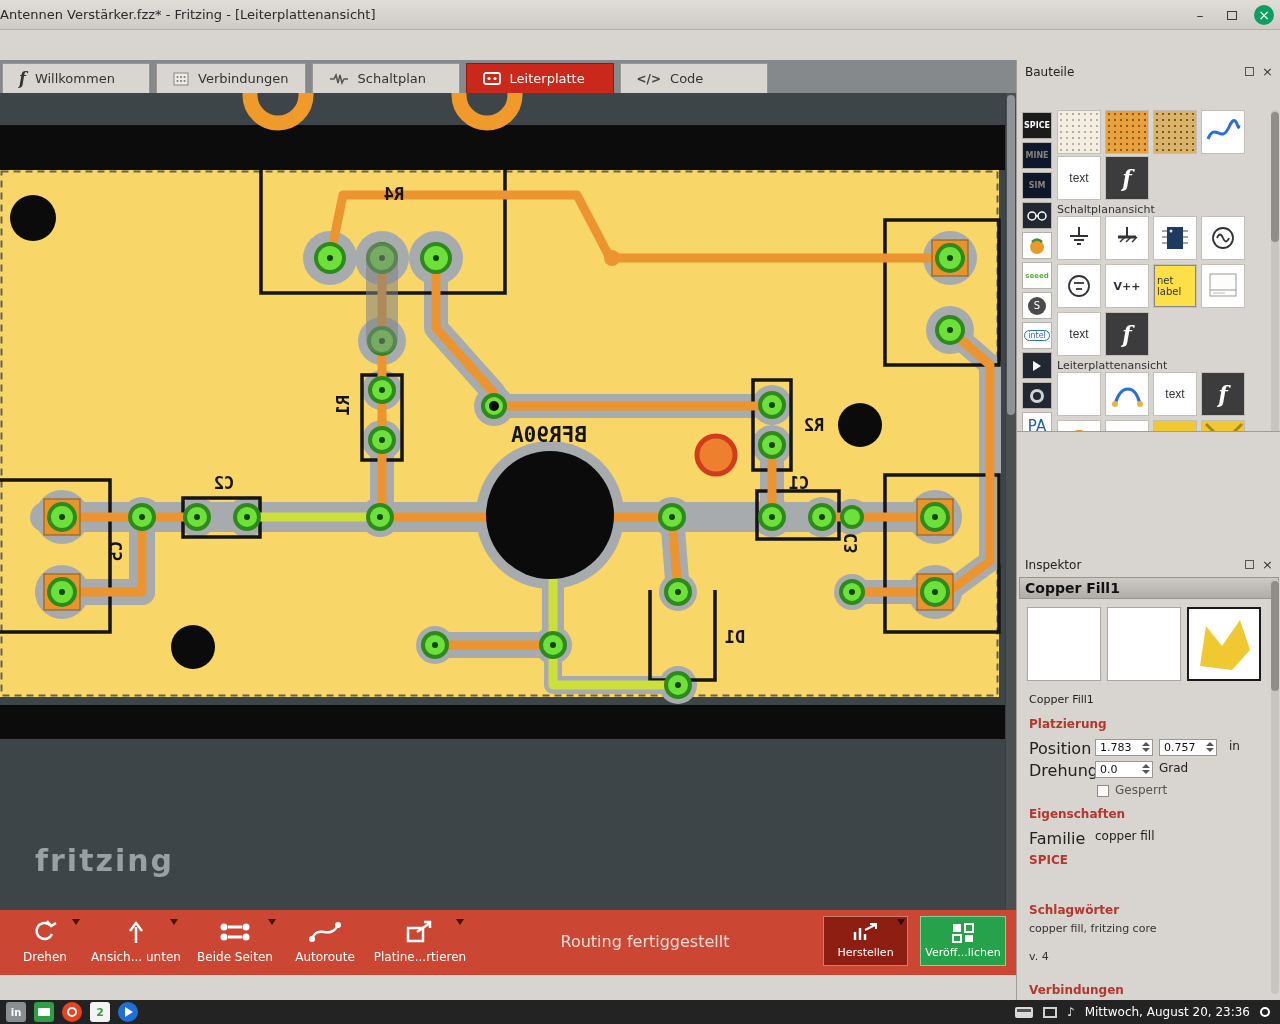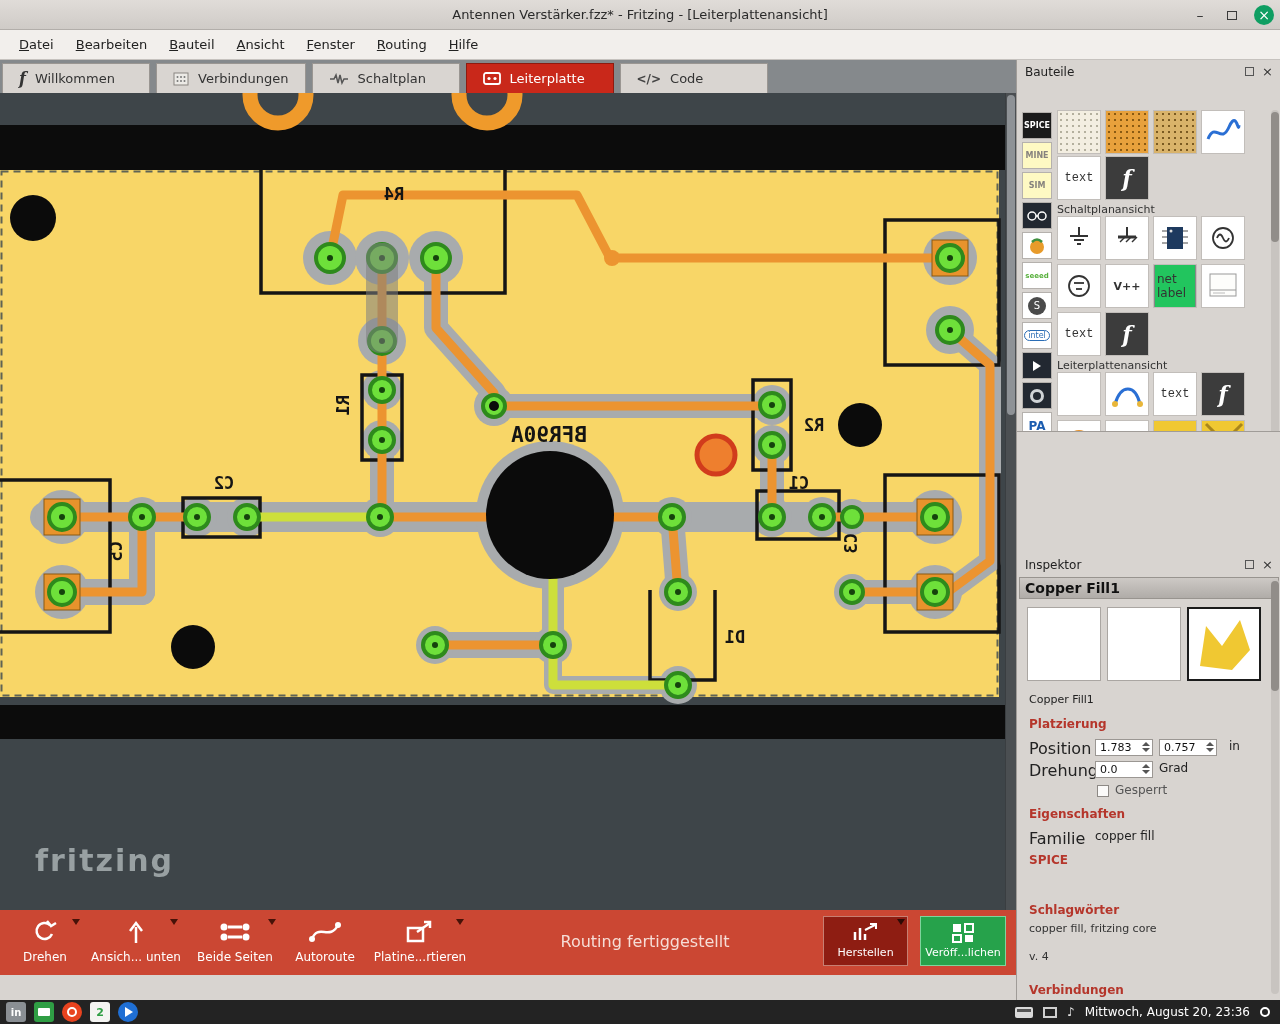--- a/index.html
+++ b/index.html
@@ -1,19 +1,19 @@
 <!DOCTYPE html>
 <html><head>
 <meta charset="utf-8">
 <style>
 *{margin:0;padding:0;box-sizing:border-box}
 body{width:1280px;height:1024px;font-family:"DejaVu Sans","Liberation Sans",sans-serif;overflow:hidden;background:#3e4549}
 #app{position:relative;width:1280px;height:1024px;background:#d8d4d0}
 
-.titlebar{position:absolute;left:0;top:0;width:1280px;height:30px;background:linear-gradient(#e0dcd8,#cfcbc7);border-bottom:1px solid #b2aeaa;display:flex;align-items:center;justify-content:center}
+.titlebar{position:absolute;left:0;top:0;width:1280px;height:30px;background:linear-gradient(#e0dcd8,#cfcbc7);border-bottom:1px solid #b2aeaa;display:flex;align-items:center;justify-content:flex-start}
 .titlebar .title{font-size:13px;color:#2a2a2a}
 .winbtns{position:absolute;right:6px;top:0;height:30px;display:flex;align-items:center;gap:12px}
 .wbtn{width:20px;height:20px;display:flex;align-items:center;justify-content:center;font-size:14px;color:#3a3a3a}
 .wbtn.maxi i{display:block;width:10px;height:9px;border:1.5px solid #3a3a3a}
 .wbtn.close{background:#0f9e62;border-radius:50%;color:#fff;font-size:14px}
 
 .menubar{position:absolute;left:0;top:30px;width:1280px;height:30px;background:#f2efec;border-bottom:1px solid #c6c2be;display:flex;align-items:center;padding-left:8px}
 .menu-item{display:inline-block;font-size:13px;color:#222;padding:5px 11px;white-space:nowrap}
 .menu-item::first-letter{text-decoration:underline}
 
@@ -37,40 +37,40 @@
 .closeic{font-size:13px;color:#333;line-height:1}
 .searchrow{position:absolute;top:23px;left:0;right:0;height:26px;display:flex;align-items:center;gap:10px;padding:0 10px;border-bottom:1px solid #c2beba}
 .mag{position:relative;width:11px;height:11px;border:2px solid #555;border-radius:50%}
 .mag::after{content:"";position:absolute;width:6px;height:2px;background:#555;transform:rotate(45deg);right:-5px;bottom:-2px}
 .binname{font-size:13px;font-weight:bold;color:#1a1a1a}
 .binmenu{margin-left:auto;width:10px;height:8px;border-top:2px solid #555;border-bottom:2px solid #555}
 
 .binstrip{position:absolute;left:5px;top:52px;width:31px}
 .bin{width:30px;height:27px;margin-bottom:3px;display:flex;align-items:center;justify-content:center;border:1px solid #b5b1ad;background:#fff;font-size:8px;overflow:hidden}
 .bin.core{background:#1b1b1b;color:#fff;font-weight:bold}
-.bin.plain{background:#fef9c3;color:#86827e;font-weight:bold}
+.bin.plain{background:#0f172a;color:#86827e;font-weight:bold}
 .bin.dark{background:#222831}
 .bin .scirc{display:flex;align-items:center;justify-content:center;width:18px;height:18px;border-radius:50%;background:#4a4a4a;color:#fff;font-size:10px}
 .bin.seeed span{color:#58b03c;font-weight:bold;font-size:7px}
 .bin.intel span{color:#2a6db5;font-size:8px;border:1px solid #2a6db5;border-radius:8px;padding:0 3px}
-.bin.picaxe span{color:#1c5db0;font-weight:bold;font-size:12px}
+.bin.picaxe span{color:#1c5db0;font-weight:normal;font-size:15px}
 .bin.contrib span{color:#444;font-size:7px}
 .tri{width:0;height:0;border-left:8px solid #fff;border-top:5px solid transparent;border-bottom:5px solid transparent}
 .ring{width:14px;height:14px;border:3px solid #cfd3d6;border-radius:50%}
 
 .prow{position:absolute;left:40px;display:flex;gap:4px}
 .pi{width:44px;height:44px;background:#fff;border:1px solid #c2beba;display:flex;align-items:center;justify-content:center;position:relative;overflow:hidden}
 .pi.perf{background-color:#f3eee1;background-image:radial-gradient(#b4b09e 1.5px,transparent 1.5px);background-size:6px 6px}
 .pi.stripv{background-color:#e8a13c;background-image:radial-gradient(#8a5a12 1.5px,transparent 1.5px);background-size:6px 6px}
 .pi.striph{background-color:#d9b36a;background-image:radial-gradient(#7a5a22 1.5px,transparent 1.5px);background-size:6px 6px}
 .pi.logoic{background:#3c3c3c}
 .pi.logoic span{font-family:"DejaVu Serif",serif;font-style:italic;font-weight:bold;font-size:22px;color:#fff}
-.pi .ptext{font-size:12px;color:#333;font-family:Liberation Mono, monospace}
+.pi .ptext{font-size:12px;color:#333;font-family:Liberation Sans, sans-serif}
 .pi .vpp{font-size:11px;color:#333;font-weight:bold}
-.pi .nl{font-size:12px;color:#333;border:1px solid #888;padding:9px 2px;background:#22c55e}
+.pi .nl{font-size:10px;color:#333;border:1px solid #888;padding:9px 2px;background:#fde047}
 .pi.cufill{background:#f0c832}
 .pi.sel-fill{background:#585d60;border:2px solid #14151d}
 .pi.graytool{background:#b9b5b1}
 .psection{position:absolute;left:40px;font-size:11px;color:#333;white-space:nowrap}
 .pscroll{position:absolute;right:2px;top:50px;width:8px;height:436px;background:#c8c4c0;border-radius:4px}
 .pthumb{position:absolute;left:0;top:2px;width:8px;height:130px;background:#918d89;border-radius:4px}
 
 .ihead{position:absolute;top:24px;left:2px;right:2px;height:22px;background:linear-gradient(#cdc9c5,#b0acA8);border:1px solid #98948f;font-weight:bold;font-size:14px;display:flex;align-items:center;padding-left:5px;color:#111}
 .previews{position:absolute;top:54px;left:10px;display:flex;gap:6px}
 .prev{width:74px;height:74px;background:#fff;border:1px solid #aaa6a2}
@@ -136,29 +136,20 @@
     <span class="title">Antennen Verstärker.fzz* - Fritzing - [Leiterplattenansicht]</span>
     <div class="winbtns">
       <span class="wbtn">–</span>
       <span class="wbtn maxi">
           <i></i>
         </span>
       <span class="wbtn close">×</span>
     </div>
   </div>
 
-  <div class="menubar">
-    <span class="menu-item">Datei</span>
-    <span class="menu-item">Bearbeiten</span>
-    <span class="menu-item">Bauteil</span>
-    <span class="menu-item">Ansicht</span>
-    <span class="menu-item">Fenster</span>
-    <span class="menu-item">Routing</span>
-    <span class="menu-item">Hilfe</span>
-  </div>
 
   <div class="tabbar">
     <div class="tab">
       <span class="flogo">f</span>
       <span>Willkommen</span>
     </div>
     <div class="tab">
       <svg width="16" height="14">
           <rect x="1" y="1" width="14" height="12" fill="#eceae6" stroke="#8a8681"></rect>
           <circle cx="4.5" cy="5" r="1" fill="#777"></circle>

